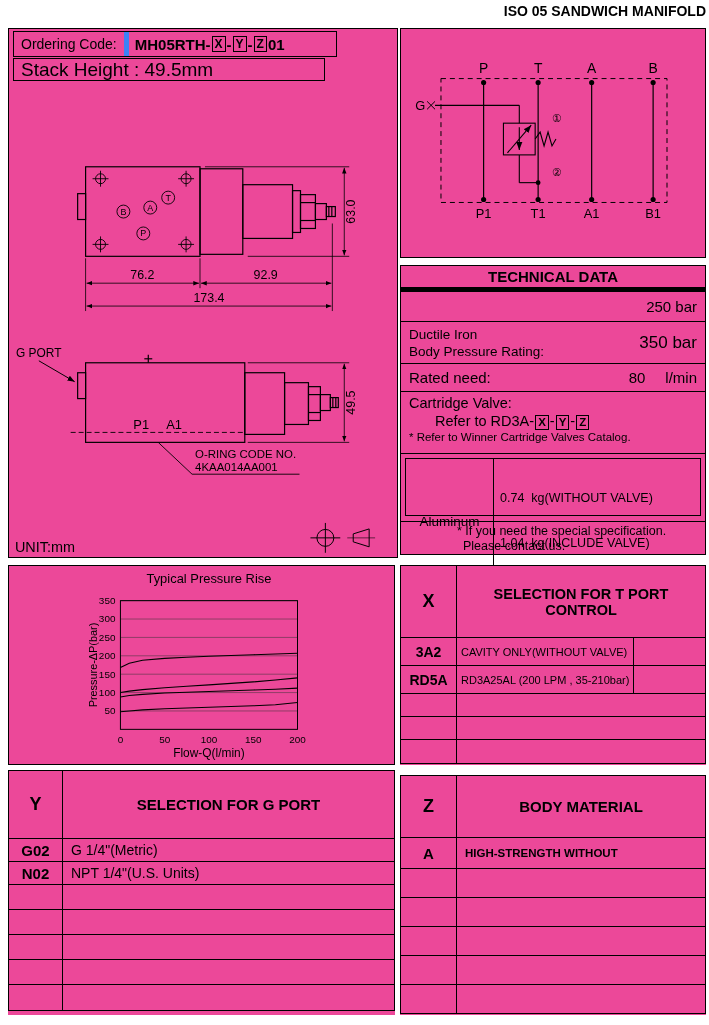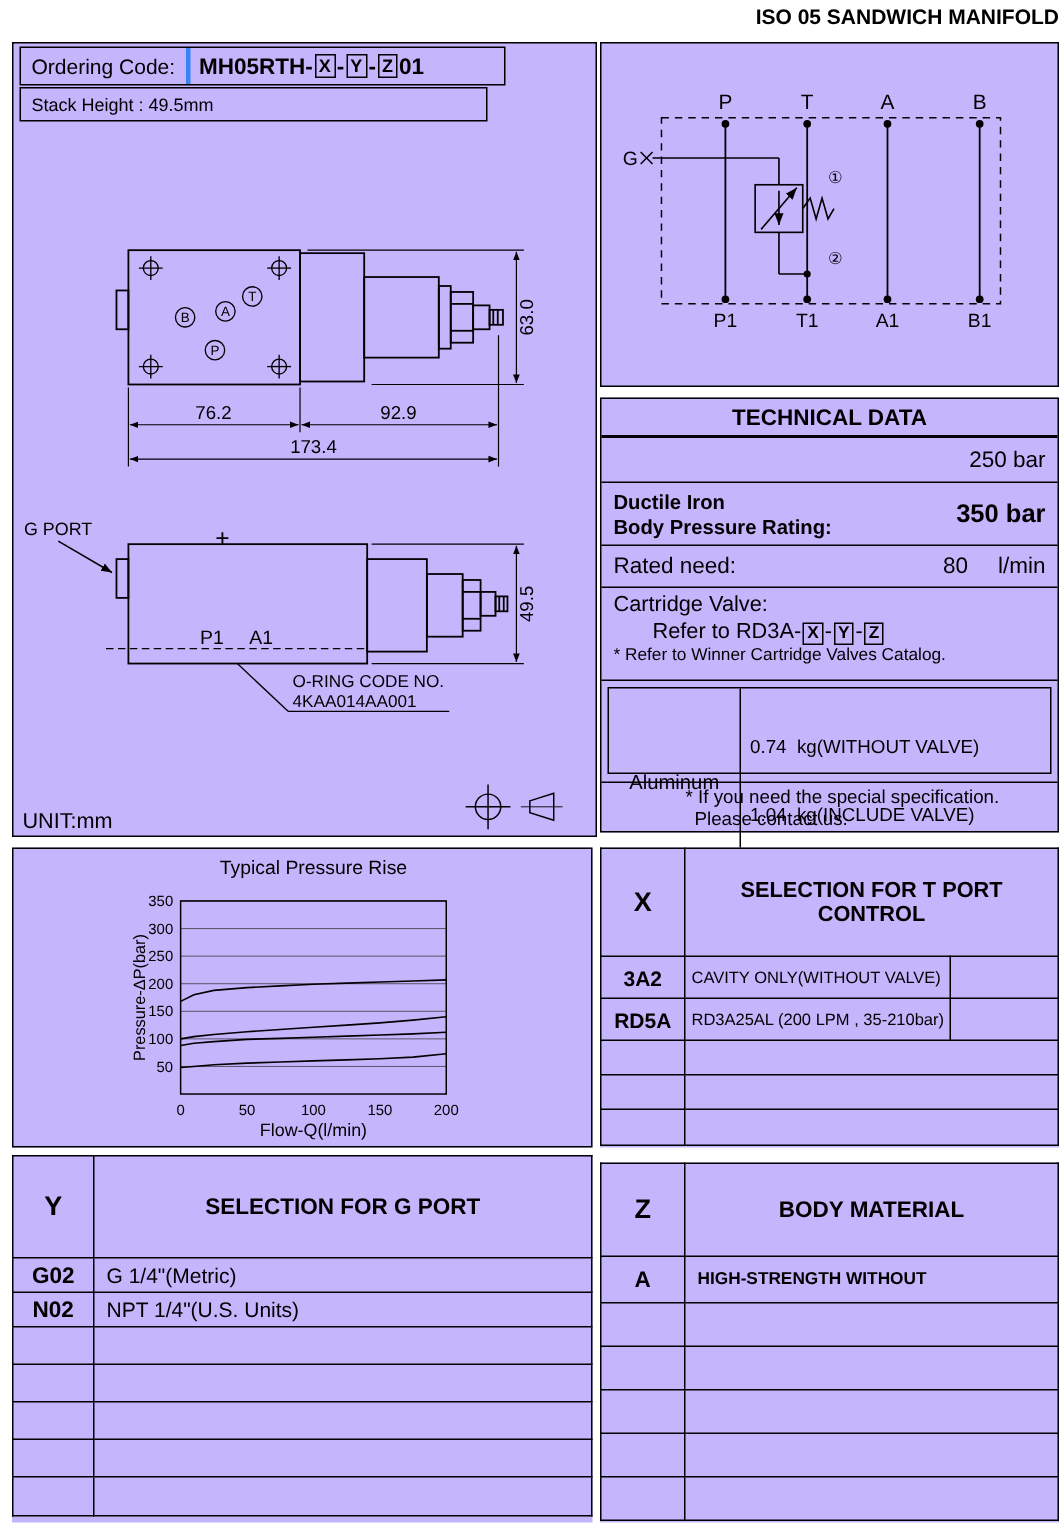--- a/index.html
+++ b/index.html
@@ -1,48 +1,48 @@
 <!DOCTYPE html>
 <html><head>
 <meta charset="utf-8">
 <style>
   * { margin:0; padding:0; box-sizing:border-box; }
   html,body { background:#fff; }
   body { width:709px; height:1025px; font-family:"Liberation Sans",sans-serif; color:#000; }
   .page { position:relative; width:709px; height:1025px; background:#fff; overflow:hidden; }
-  .panel { position:absolute; border:1px solid #000; background:#c4b5fd; }
+  .panel { position:absolute; border:1px solid #000; background:#ec4899; }
   svg { font-family:"Liberation Sans",sans-serif; }
 
   
   .page-title { position:absolute; left:400px; top:3px; width:306px; text-align:right;
                 font-size:14px; font-weight:bold; }
 
   
   .panel-left { left:8px; top:28px; width:390px; height:530px; }
   .ordering-box { position:absolute; left:4px; top:2px; width:324px; height:26px;
                   border:1px solid #000; display:flex; align-items:stretch; font-size:14px; }
   .ord-label { display:flex; align-items:center; padding:0 7px; }
-  .ord-code  { display:flex; align-items:center; border-left:3px solid #3b82f6; padding:0 6px;
+  .ord-code  { display:flex; align-items:center; border-left:5px solid #3b82f6; padding:0 6px;
                font-weight:bold; font-size:15px; }
   .boxed { display:inline-block; border:1px solid #000; padding:0 2px; margin:0 1px;
            font-size:12px; line-height:14px; font-weight:bold; }
   .stack-box { position:absolute; left:4px; top:29px; width:312px; height:23px; border:1px solid #000;
-               display:flex; align-items:center; padding-left:7px; font-size:12px; }
+               display:flex; align-items:center; padding-left:7px; font-size:19px; }
   .drawings-svg { position:absolute; left:0; top:52px; }
 
   
   .panel-schematic { left:400px; top:28px; width:306px; height:230px; }
 
   
   .panel-tech { left:400px; top:265px; width:306px; height:290px; font-size:13.5px; }
-  .tech-title { height:26px; border-bottom:2px solid #000000; display:flex; align-items:center;
+  .tech-title { height:26px; border-bottom:5px solid #000000; display:flex; align-items:center;
                 justify-content:center; font-weight:bold; font-size:15px; }
   .tech-row { display:flex; align-items:center; padding:0 8px; border-bottom:1px solid #000; }
   .tr1 { height:30px; }
-  .tr2 { height:42px;font-weight:bold; }
+  .tr2 { height:42px; }
   .tr3 { height:28px; font-size:15px; }
   .tech-row .val { margin-left:auto; }
   .v15 { font-size:15px; }
   .v17 { font-size:17px; }
   .two-line div { line-height:17px; }
   .flow-val { margin-left:auto; font-size:15px; }
   .flow-unit { margin-left:20px; font-size:15px; }
   .tech-cartridge { height:62px; border-bottom:1px solid #000; padding:3px 8px; }
   .cart-l1 { font-size:14.5px; line-height:17px; }
   .cart-l2 { font-size:14.5px; line-height:18px; padding-left:26px; }

